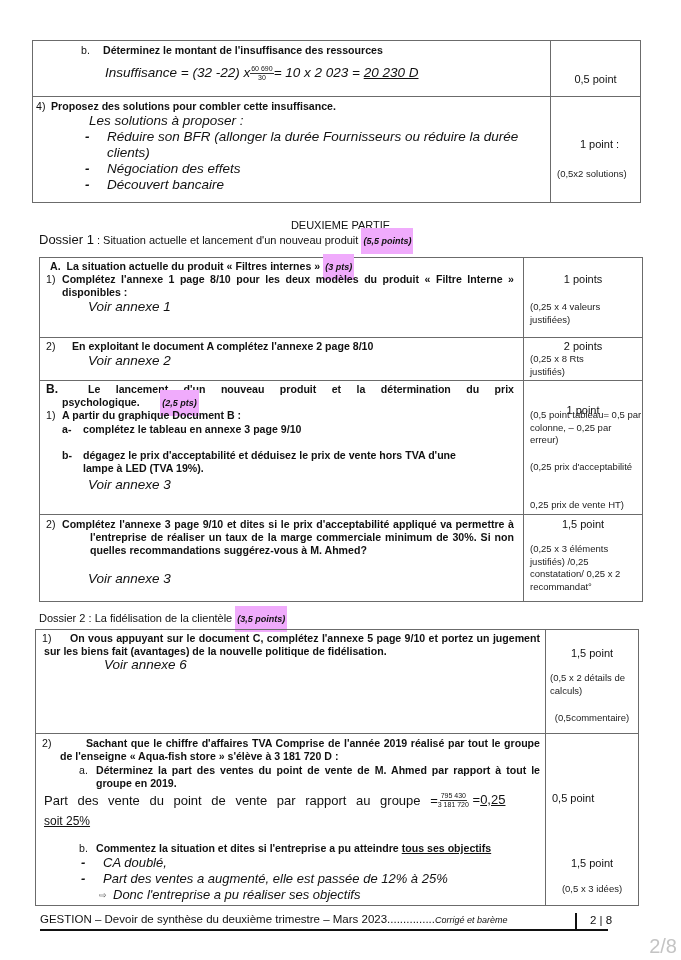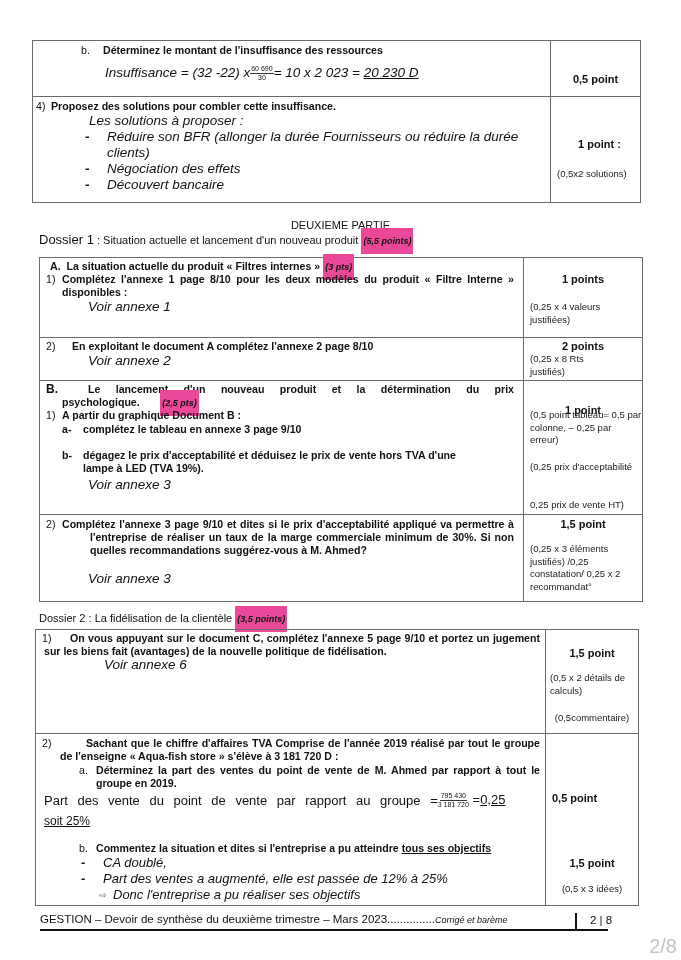--- a/index.html
+++ b/index.html
@@ -5,23 +5,23 @@
   * { box-sizing: border-box; margin: 0; padding: 0; }
   html, body { width: 681px; height: 960px; background: #ffffff; overflow: hidden; }
   body { position: relative; font-family: "Liberation Sans", sans-serif; color: #111; font-size: 11px; }
   .abs { position: absolute; }
   table.box { position: absolute; border-collapse: collapse; table-layout: fixed; }
   table.box td { border: 1px solid #6b6b6b; vertical-align: top; padding: 0; position: relative; }
   .b { font-weight: normal; }
   .it { font-style: italic; }
   .q { font-size: 10.6px; font-weight: bold; line-height: 13px; }
   .ans { font-style: italic; font-size: 13.5px; line-height: 16px; }
-  .pts { font-weight: bold; font-size: 11px; text-align: center; }
+  .pts { font-weight: normal; font-size: 11px; text-align: center; }
   .note { font-size: 9.5px; line-height: 12.5px; color: #222; }
-  .hl { background: #ec4899; font-style: italic; font-weight: bold; font-size: 9px; padding: 8px 2px; }
+  .hl { background: #f0abfc; font-style: italic; font-weight: bold; font-size: 9px; padding: 8px 2px; }
   .u { text-decoration: underline; }
   .just { text-align: justify; text-align-last: left; }
   .dash { display: inline-block; width: 22px; font-weight: bold; }
   .frac { display: inline-flex; flex-direction: column; align-items: center; vertical-align: middle; font-size: 7px; line-height: 8px; font-style: normal; }
   .frac .num { border-bottom: 1px solid #333; padding: 0 1px; }
   .pageno { color: #c4c4c4; font-size: 20px; }
 </style>
 </head>
 <body>
 

